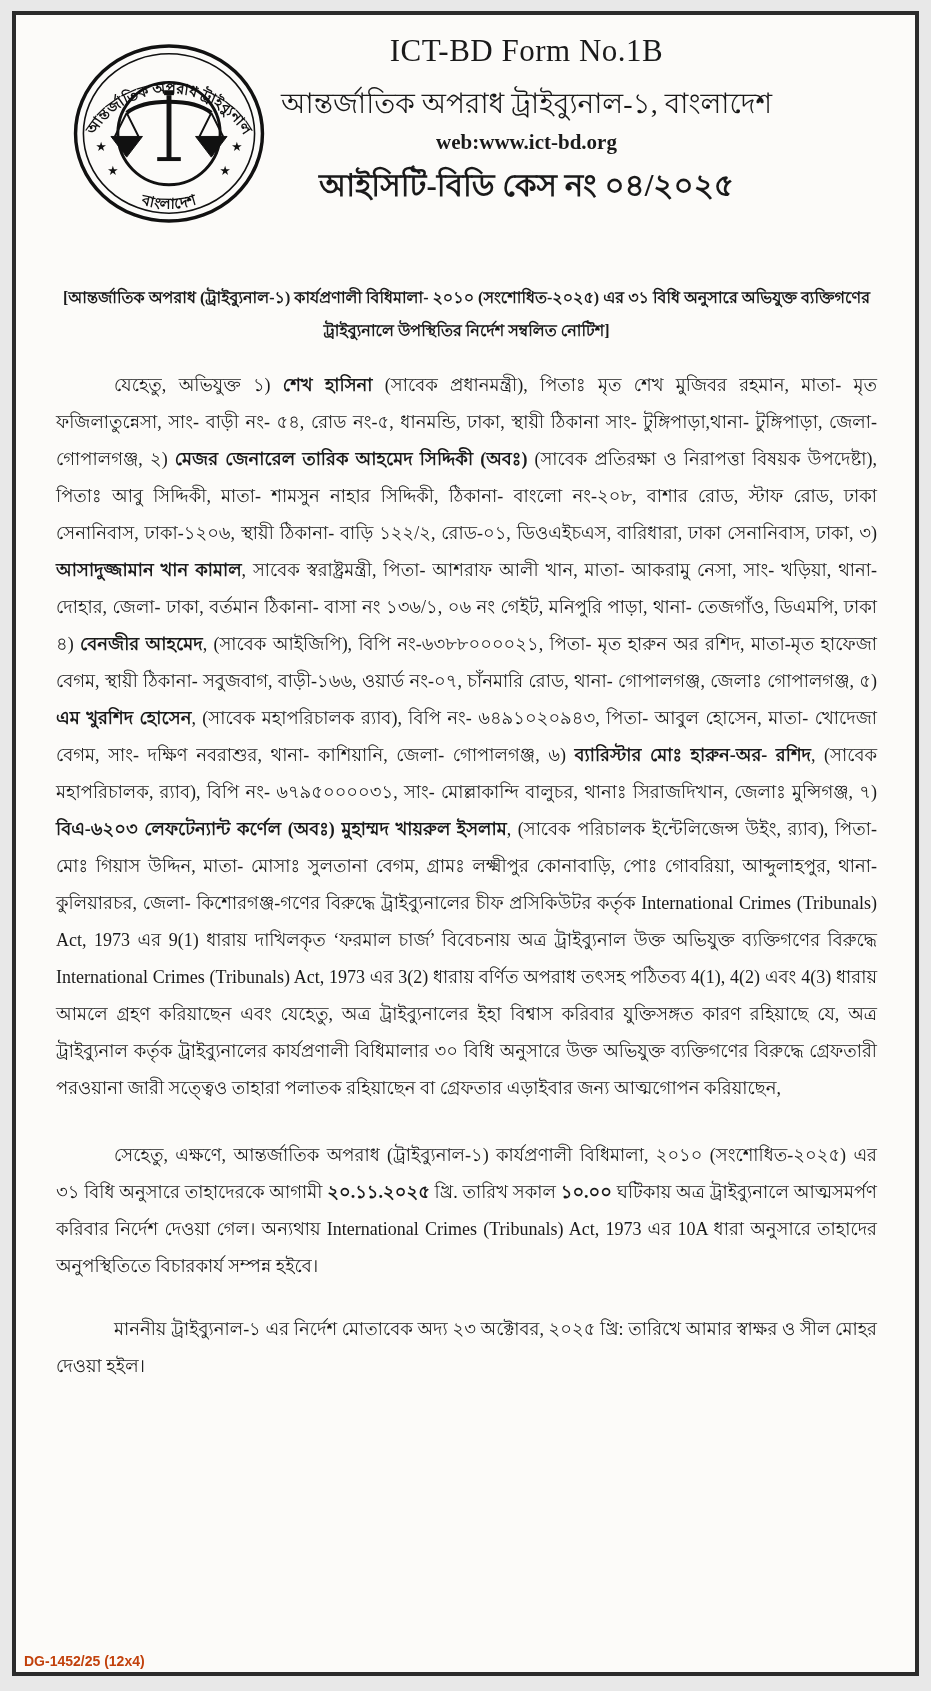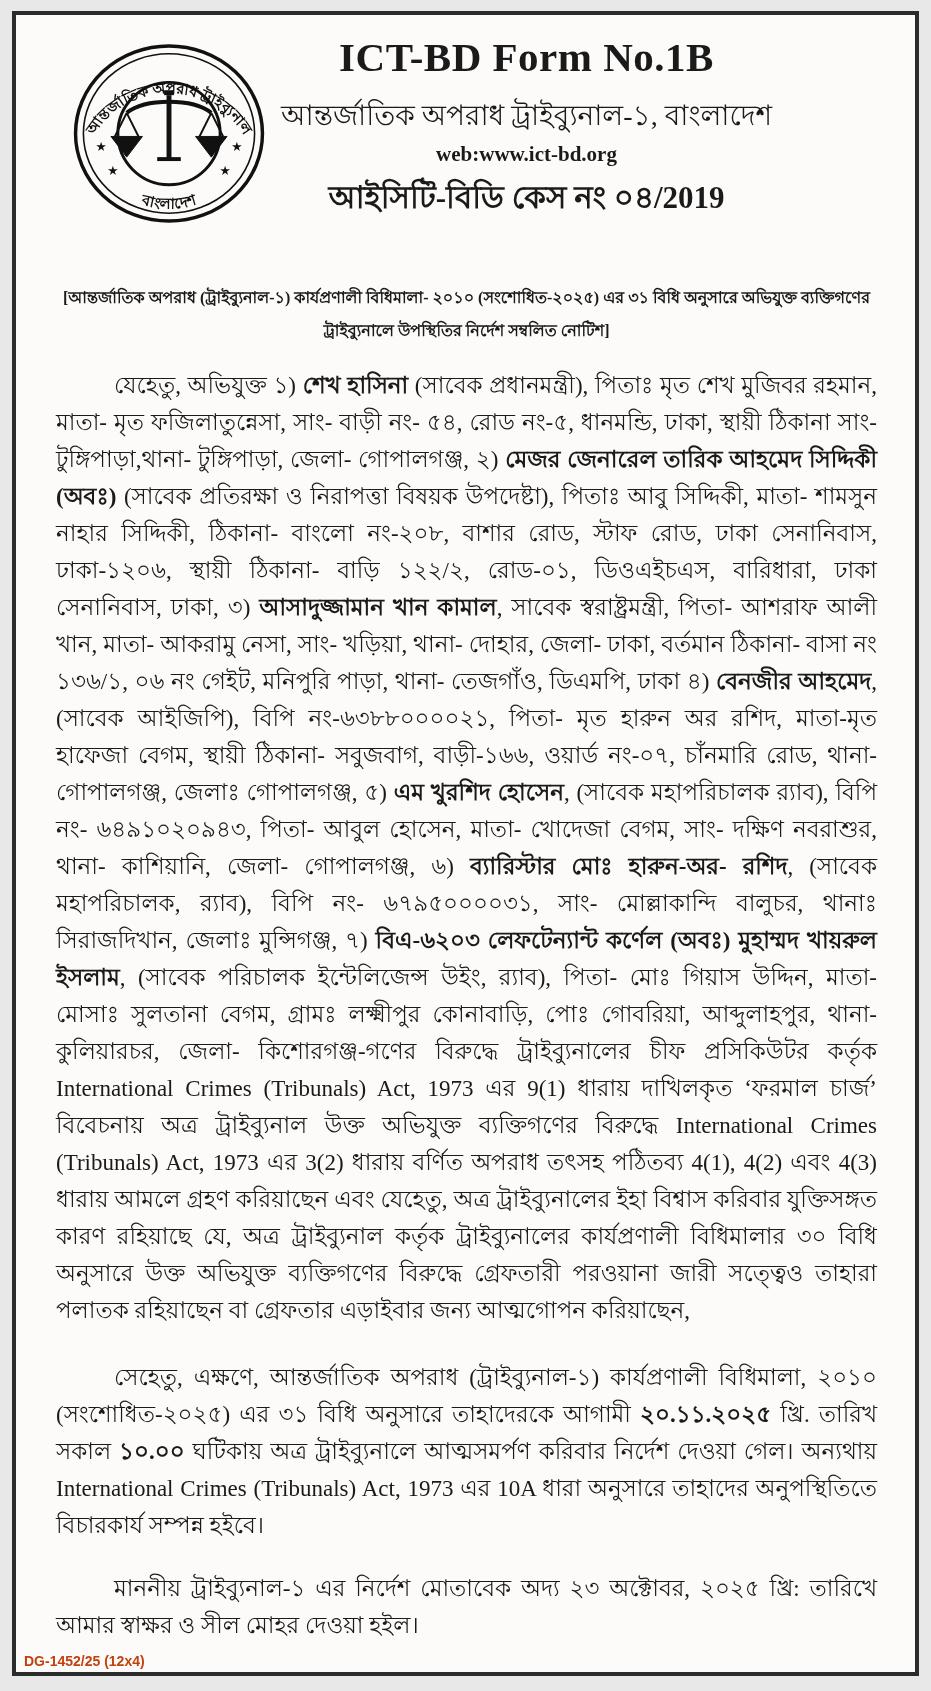--- a/index.html
+++ b/index.html
@@ -17,32 +17,32 @@
     background:#fcfbf9;
     padding:14px 38px 6px 40px;
     overflow:hidden;
   }
   
   .header { position:relative; min-height:238px; }
   .seal {
     position:absolute; left:14px; top:14px; width:198px; height:182px;
   }
   .head-text { margin-left:120px; text-align:center; }
-  .form-no   { font-size:41px; font-weight:700; letter-spacing:.5px; padding-top:4px; }
+  .form-no   { font-size:31px; font-weight:400; letter-spacing:.5px; padding-top:4px; }
   .notice-ttl{ font-size:49px; font-weight:700; line-height:58px; }
   .trib-name { font-size:28px; font-weight:400; line-height:38px; margin-top:16px; }
   .web       { font-size:21px; font-weight:700; line-height:38px; }
   .case-no   { font-size:31px; font-weight:600; line-height:42px; margin-top:4px; }
   
   .subtitle {
     margin-top:14px; text-align:center;
     font-size:16px; font-weight:700; line-height:33px;
   }
   .para {
-    font-size:23px; line-height:37px; text-align:justify;
+    font-size:18px; line-height:37px; text-align:justify;
     text-indent:58px;
     font-family:Liberation Serif, serif;
   }
   .p1 { margin-top:20px; }
   .p2 { margin-top:30px; }
   .p3 { margin-top:26px; }
   .b  { font-weight:700; }
   .print-code {
     position:absolute; left:8px; bottom:3px;
     font-family:"Liberation Sans", sans-serif;
@@ -87,21 +87,21 @@
           <path d="M 143,71 L 131,95 M 143,71 L 155,95" fill="none" stroke-width="2"></path>
           <path d="M 127,95 L 159,95 L 143,116 Z" stroke-width="1"></path>
         </g>
       </svg>
     </div>
 
     <div class="head-text">
       <div class="form-no">ICT-BD Form No.1B</div>
       <div class="trib-name">আন্তর্জাতিক অপরাধ ট্রাইব্যুনাল-১, বাংলাদেশ</div>
       <div class="web">web:www.ict-bd.org</div>
-      <div class="case-no">আইসিটি-বিডি কেস নং ০৪/2019</div>
+      <div class="case-no">আইসিটি-বিডি কেস নং ০৪/২০২৫</div>
     </div>
   </div>
 
   <div class="subtitle">[আন্তর্জাতিক অপরাধ (ট্রাইব্যুনাল-১) কার্যপ্রণালী বিধিমালা- ২০১০ (সংশোধিত-২০২৫) এর ৩১ বিধি অনুসারে অভিযুক্ত ব্যক্তিগণের ট্রাইব্যুনালে উপস্থিতির নির্দেশ সম্বলিত নোটিশ]</div>
 
   <p class="para p1"><span>যেহেতু, অভিযুক্ত ১) </span><span class="b">শেখ হাসিনা</span><span> (সাবেক প্রধানমন্ত্রী), পিতাঃ মৃত শেখ মুজিবর রহমান, মাতা- মৃত ফজিলাতুন্নেসা, সাং- বাড়ী নং- ৫৪, রোড নং-৫, ধানমন্ডি, ঢাকা, স্থায়ী ঠিকানা সাং- টুঙ্গিপাড়া,থানা- টুঙ্গিপাড়া, জেলা- গোপালগঞ্জ, ২) </span><span class="b">মেজর জেনারেল তারিক আহমেদ সিদ্দিকী (অবঃ)</span><span> (সাবেক প্রতিরক্ষা ও নিরাপত্তা বিষয়ক উপদেষ্টা), পিতাঃ আবু সিদ্দিকী, মাতা- শামসুন নাহার সিদ্দিকী, ঠিকানা- বাংলো নং-২০৮, বাশার রোড, স্টাফ রোড, ঢাকা সেনানিবাস, ঢাকা-১২০৬, স্থায়ী ঠিকানা- বাড়ি ১২২/২, রোড-০১, ডিওএইচএস, বারিধারা, ঢাকা সেনানিবাস, ঢাকা, ৩) </span><span class="b">আসাদুজ্জামান খান কামাল</span><span>, সাবেক স্বরাষ্ট্রমন্ত্রী, পিতা- আশরাফ আলী খান, মাতা- আকরামু নেসা, সাং- খড়িয়া, থানা- দোহার, জেলা- ঢাকা, বর্তমান ঠিকানা- বাসা নং ১৩৬/১, ০৬ নং গেইট, মনিপুরি পাড়া, থানা- তেজগাঁও, ডিএমপি, ঢাকা ৪) </span><span class="b">বেনজীর আহমেদ</span><span>, (সাবেক আইজিপি), বিপি নং-৬৩৮৮০০০০২১, পিতা- মৃত হারুন অর রশিদ, মাতা-মৃত হাফেজা বেগম, স্থায়ী ঠিকানা- সবুজবাগ, বাড়ী-১৬৬, ওয়ার্ড নং-০৭, চাঁনমারি রোড, থানা- গোপালগঞ্জ, জেলাঃ গোপালগঞ্জ, ৫) </span><span class="b">এম খুরশিদ হোসেন</span><span>, (সাবেক মহাপরিচালক র‍্যাব), বিপি নং- ৬৪৯১০২০৯৪৩, পিতা- আবুল হোসেন, মাতা- খোদেজা বেগম, সাং- দক্ষিণ নবরাশুর, থানা- কাশিয়ানি, জেলা- গোপালগঞ্জ, ৬)  </span><span class="b">ব্যারিস্টার মোঃ হারুন-অর- রশিদ</span><span>, (সাবেক মহাপরিচালক, র‍্যাব), বিপি নং- ৬৭৯৫০০০০৩১, সাং- মোল্লাকান্দি বালুচর, থানাঃ সিরাজদিখান, জেলাঃ মুন্সিগঞ্জ, ৭) </span><span class="b">বিএ-৬২০৩ লেফটেন্যান্ট কর্ণেল (অবঃ) মুহাম্মদ খায়রুল ইসলাম</span><span>, (সাবেক পরিচালক ইন্টেলিজেন্স উইং, র‍্যাব), পিতা- মোঃ গিয়াস উদ্দিন, মাতা- মোসাঃ সুলতানা বেগম, গ্রামঃ লক্ষ্মীপুর কোনাবাড়ি, পোঃ গোবরিয়া, আব্দুলাহপুর, থানা- কুলিয়ারচর, জেলা- কিশোরগঞ্জ-গণের বিরুদ্ধে ট্রাইব্যুনালের চীফ প্রসিকিউটর কর্তৃক International Crimes (Tribunals) Act, 1973 এর 9(1) ধারায় দাখিলকৃত ‘ফরমাল চার্জ’ বিবেচনায় অত্র ট্রাইব্যুনাল উক্ত অভিযুক্ত ব্যক্তিগণের বিরুদ্ধে International Crimes (Tribunals) Act, 1973 এর 3(2) ধারায় বর্ণিত অপরাধ তৎসহ পঠিতব্য 4(1), 4(2) এবং 4(3) ধারায় আমলে গ্রহণ করিয়াছেন এবং যেহেতু, অত্র ট্রাইব্যুনালের ইহা বিশ্বাস করিবার যুক্তিসঙ্গত কারণ রহিয়াছে যে, অত্র ট্রাইব্যুনাল কর্তৃক ট্রাইব্যুনালের কার্যপ্রণালী বিধিমালার ৩০ বিধি অনুসারে উক্ত অভিযুক্ত ব্যক্তিগণের বিরুদ্ধে গ্রেফতারী পরওয়ানা জারী সত্ত্বেও তাহারা পলাতক রহিয়াছেন বা গ্রেফতার এড়াইবার জন্য আত্মগোপন করিয়াছেন,</span></p>
 
   <p class="para p2"><span>সেহেতু, এক্ষণে, আন্তর্জাতিক অপরাধ (ট্রাইব্যুনাল-১) কার্যপ্রণালী বিধিমালা, ২০১০ (সংশোধিত-২০২৫) এর ৩১ বিধি অনুসারে তাহাদেরকে আগামী </span><span class="b">২০.১১.২০২৫</span><span> খ্রি. তারিখ সকাল </span><span class="b">১০.০০</span><span> ঘটিকায় অত্র ট্রাইব্যুনালে আত্মসমর্পণ করিবার নির্দেশ দেওয়া গেল। অন্যথায় International Crimes (Tribunals) Act, 1973 এর 10A ধারা অনুসারে তাহাদের অনুপস্থিতিতে বিচারকার্য সম্পন্ন হইবে।</span></p>
 
   <p class="para p3">মাননীয় ট্রাইব্যুনাল-১ এর নির্দেশ মোতাবেক অদ্য ২৩ অক্টোবর, ২০২৫ খ্রি: তারিখে আমার স্বাক্ষর ও সীল মোহর দেওয়া হইল।</p>

